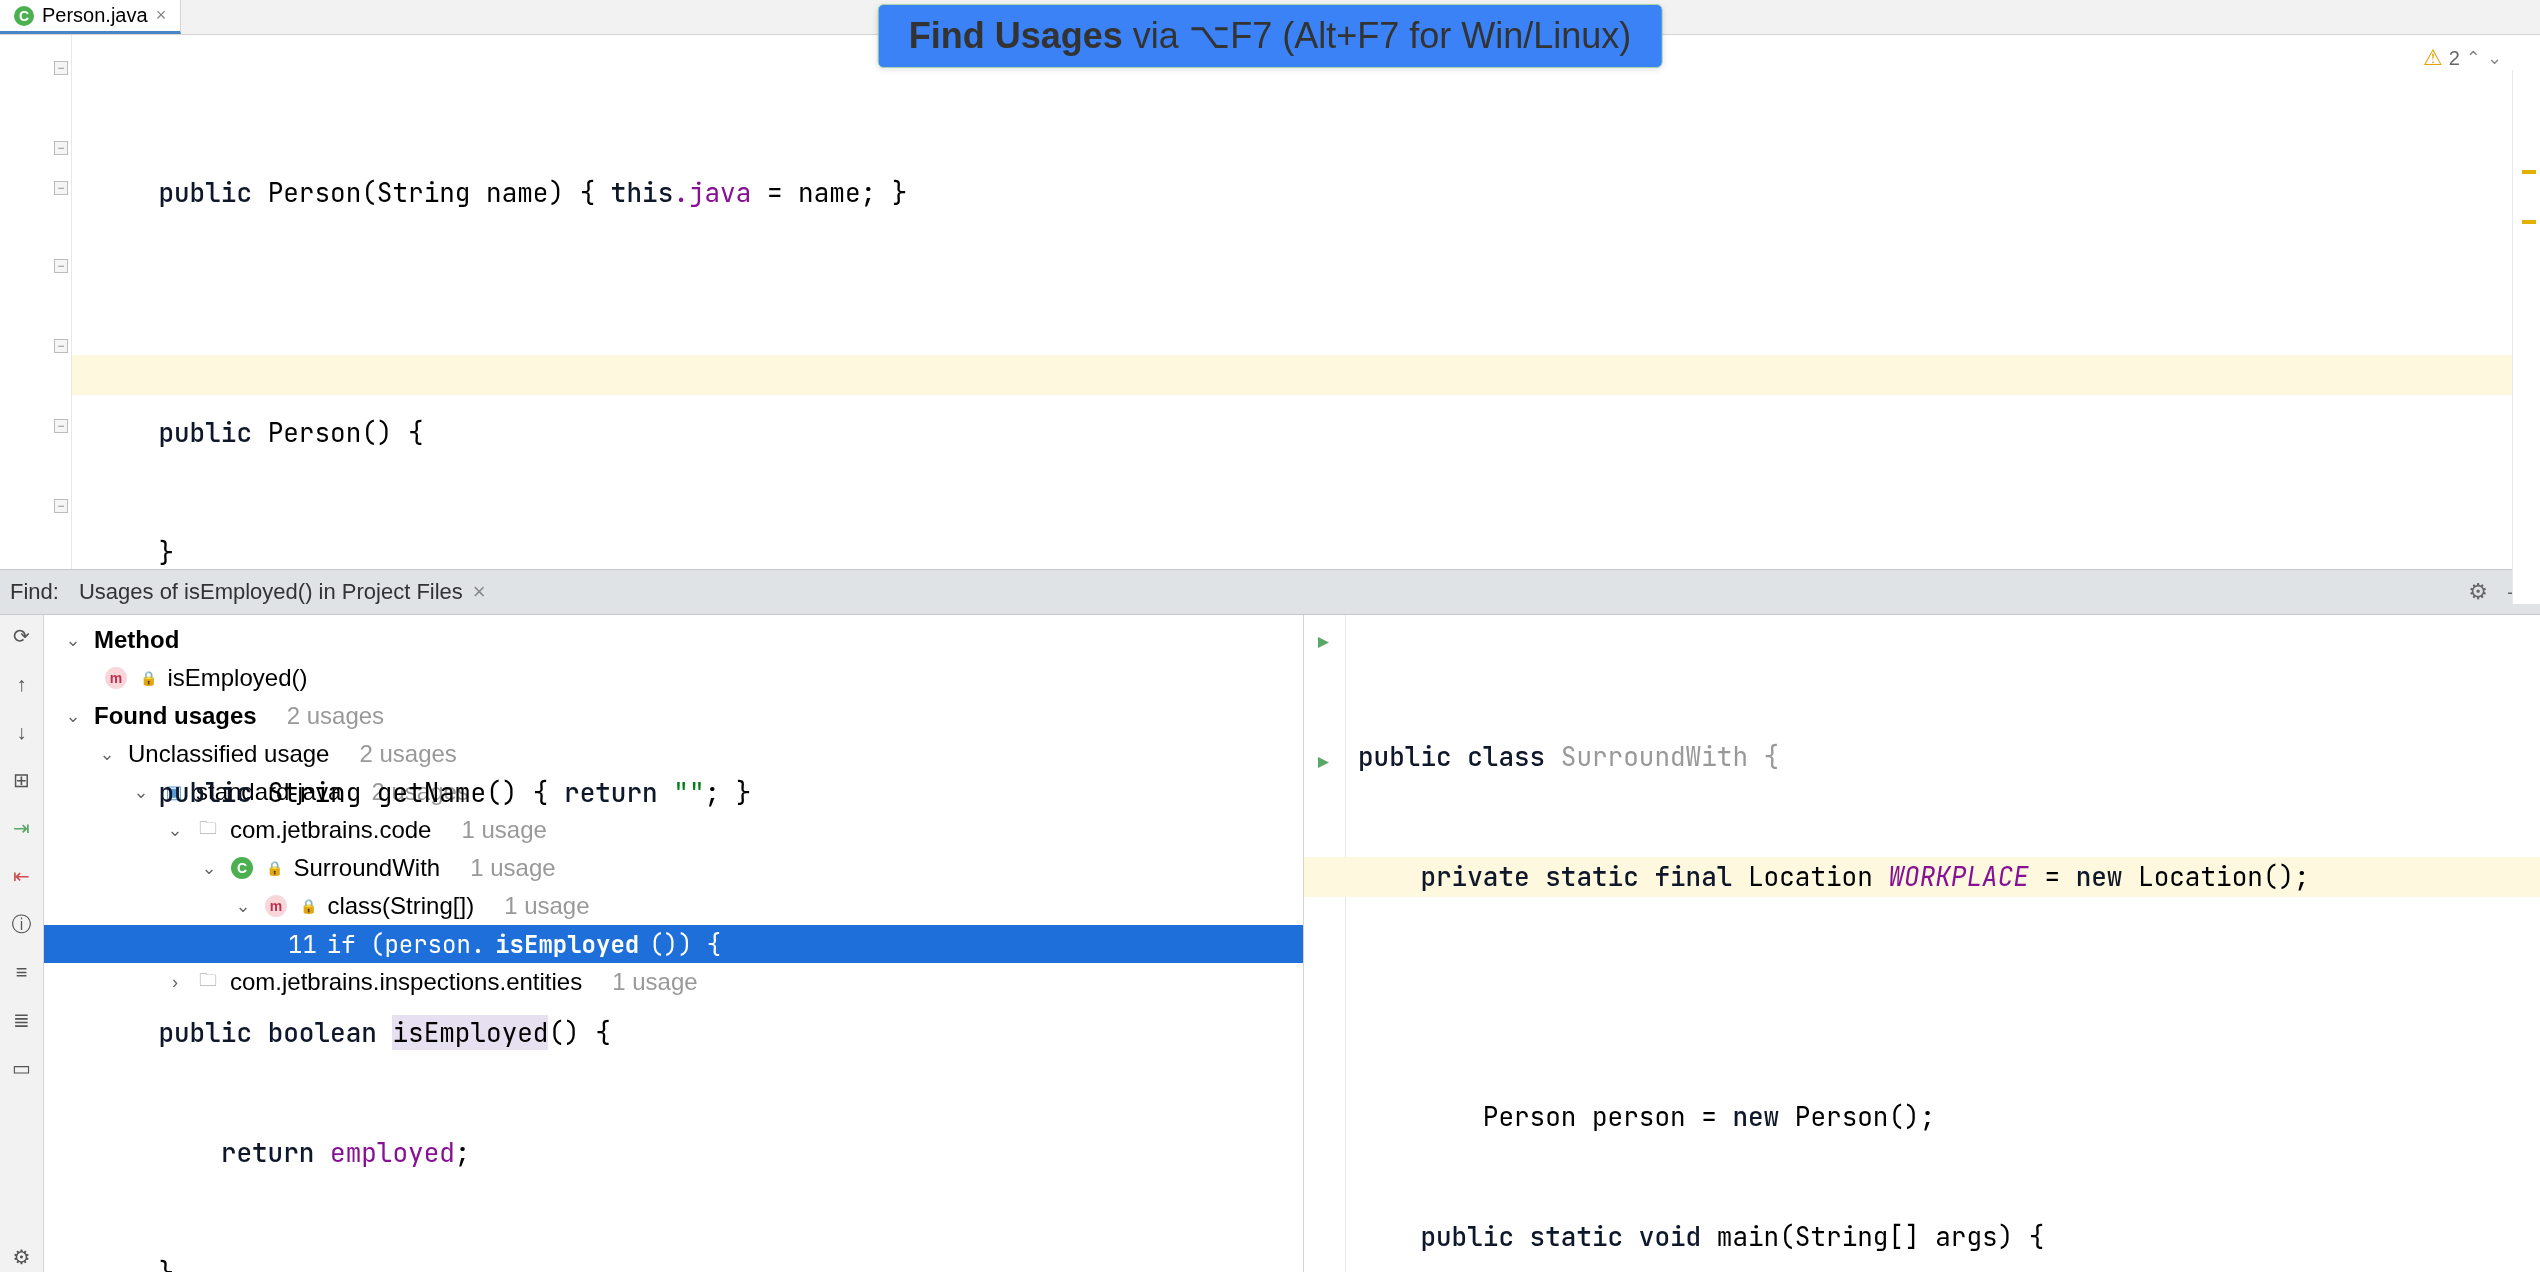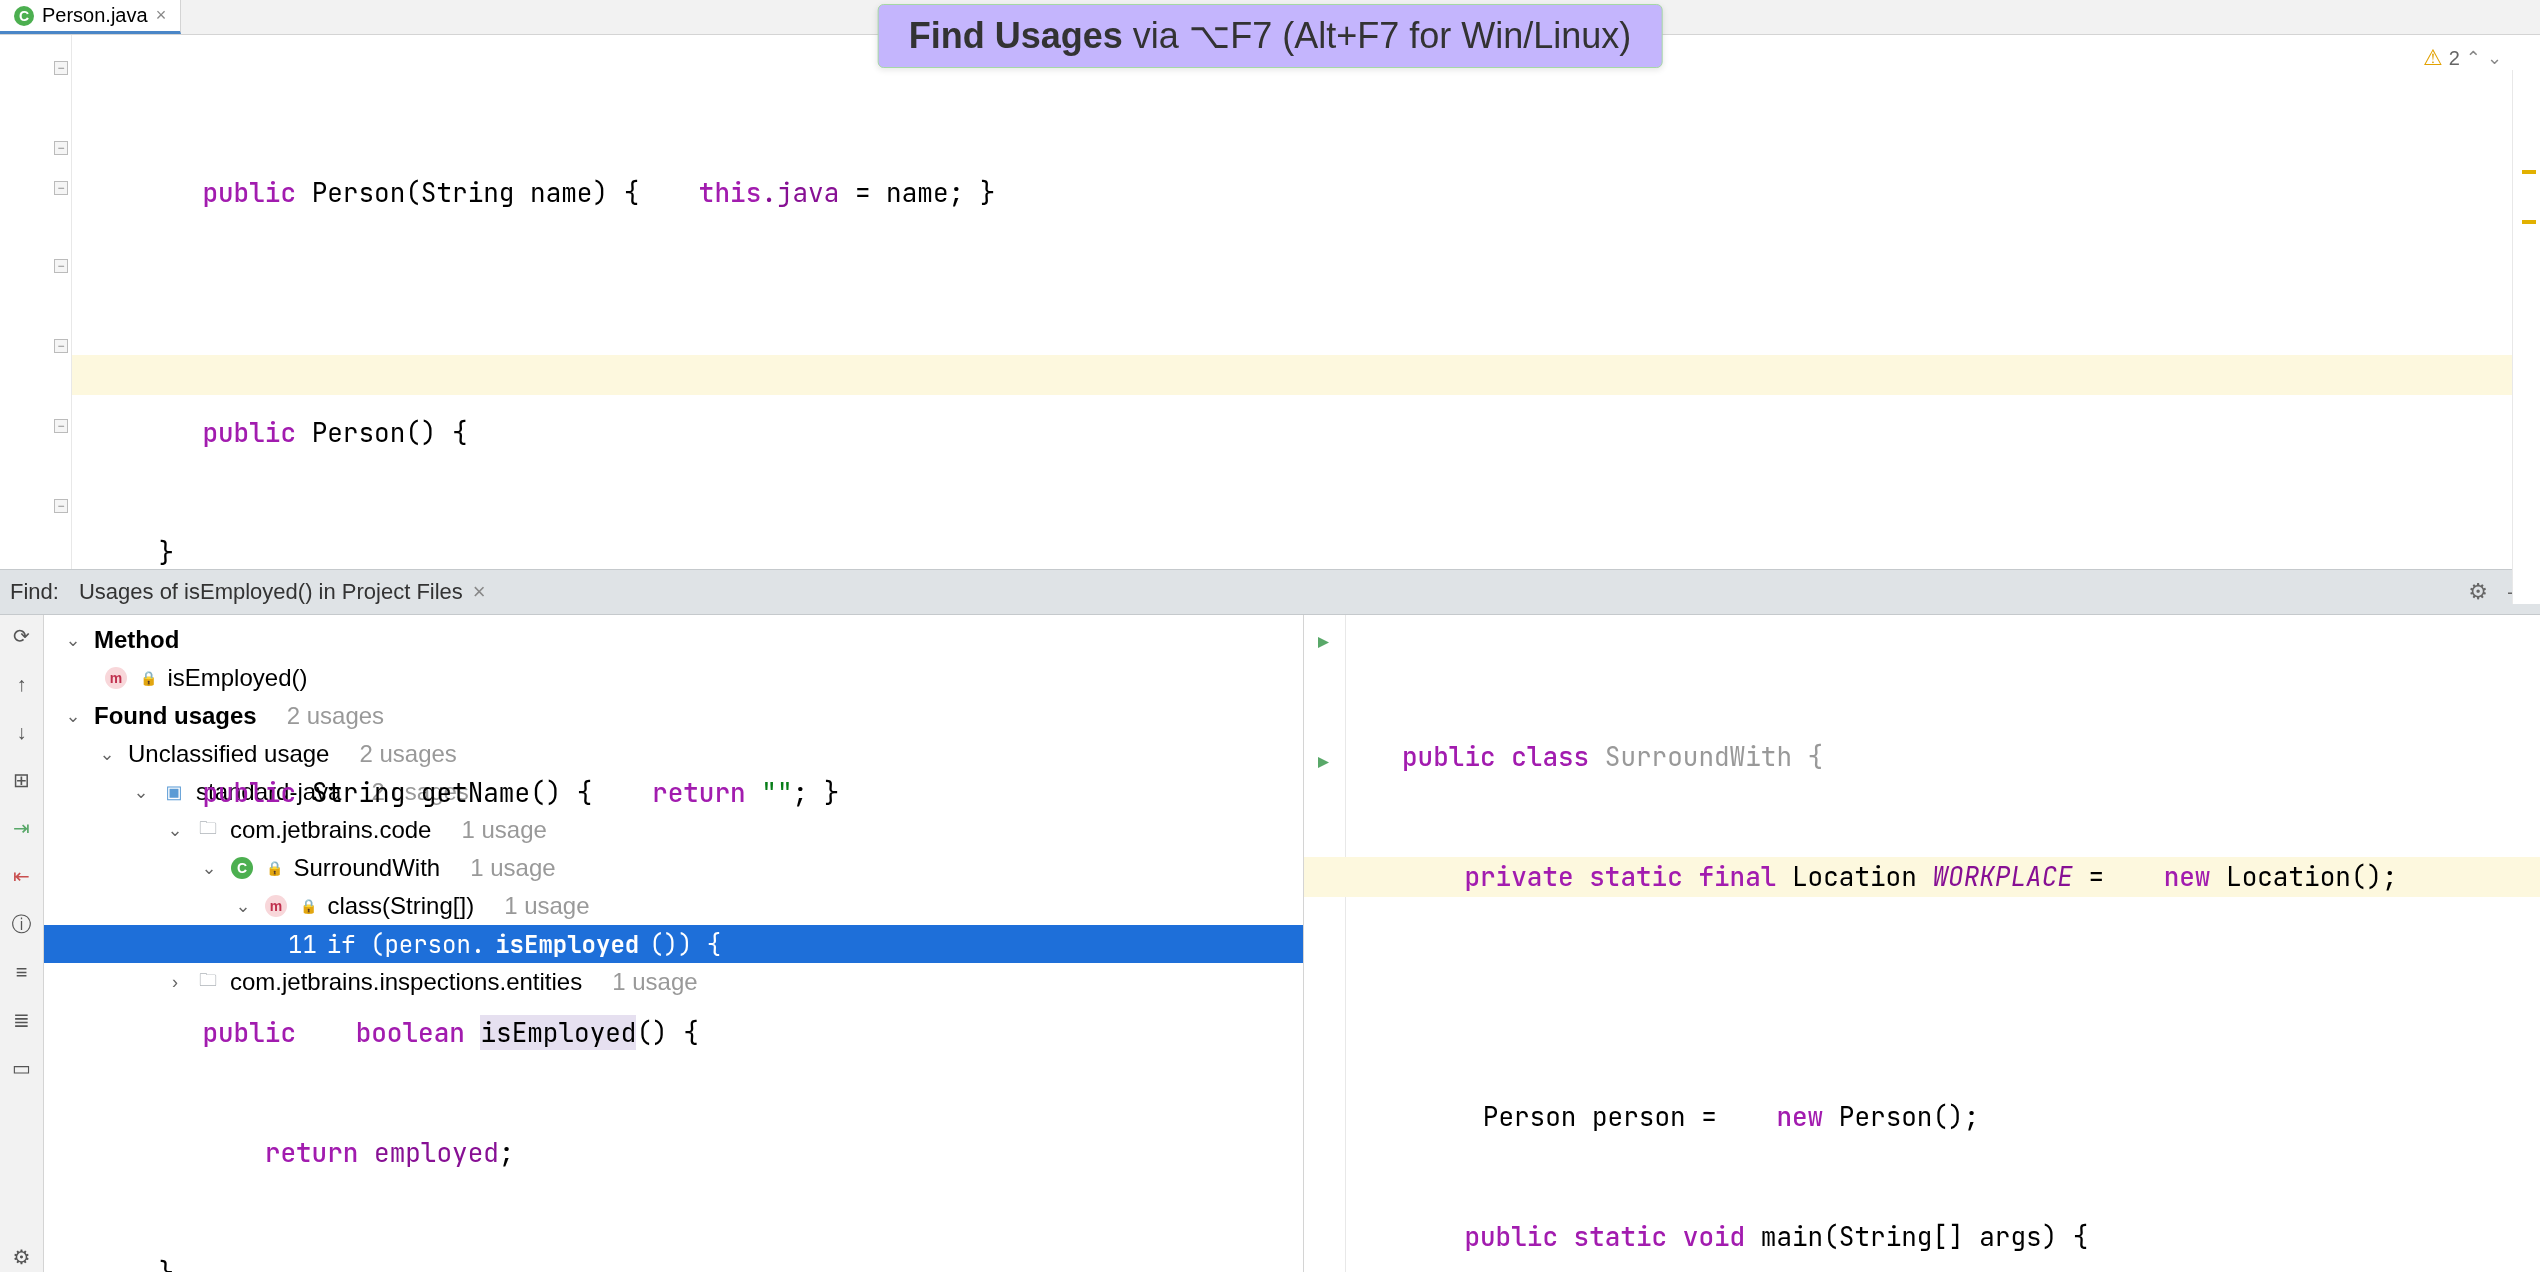--- a/index.html
+++ b/index.html
@@ -40,21 +40,21 @@
   display: inline-flex; align-items: center; justify-content: center;
   font-size: 14px; font-weight: 600;
 }
 
 
 .banner {
   position: absolute;
   top: 4px;
   left: 50%;
   transform: translateX(-50%);
-  background: #c4b5fd;
+  background: #3b82f6;
   border: 1px solid #a5d8a5;
   border-radius: 6px;
   padding: 10px 30px;
   font-size: 36px;
   color: #333;
   z-index: 10;
   box-shadow: 0 2px 6px rgba(0,0,0,0.1);
 }
 .banner .bold { font-weight: 700; }
 
@@ -92,21 +92,21 @@
   white-space: pre;
 }
 .code-main .hl-line {
   position: absolute;
   left: 0; right: 0;
   height: 40px;
   background: #fdf8de;
   z-index: 0;
 }
 .code-main .line { position: relative; z-index: 1; padding-left: 24px;}
-.kw { color: #a21caf; font-weight: 500; margin-left: 44px;}
+.kw { color: #0f172a; font-weight: 500;}
 .field { color: #871094; }
 .str { color: #067d17; }
 .id-hl { background: #e6e0f0; }
 
 
 .right-gutter {
   position: absolute;
   right: 0;
   top: 35px;
   width: 28px;

